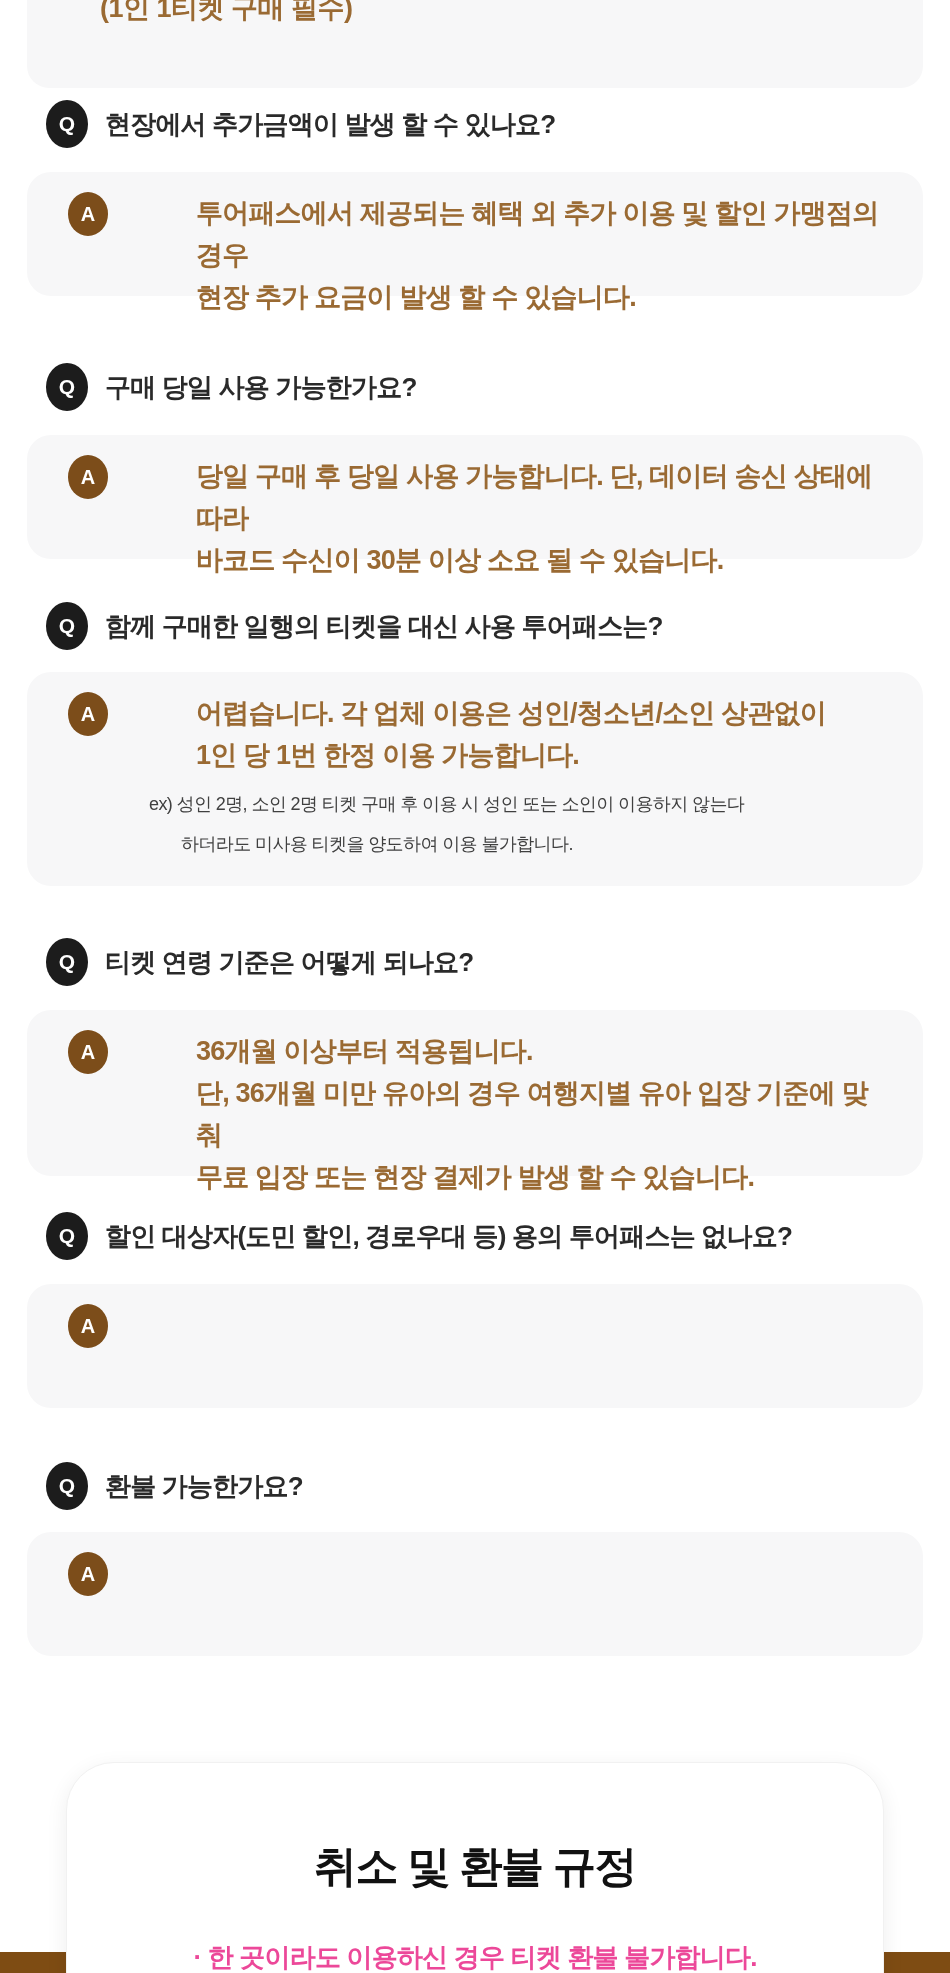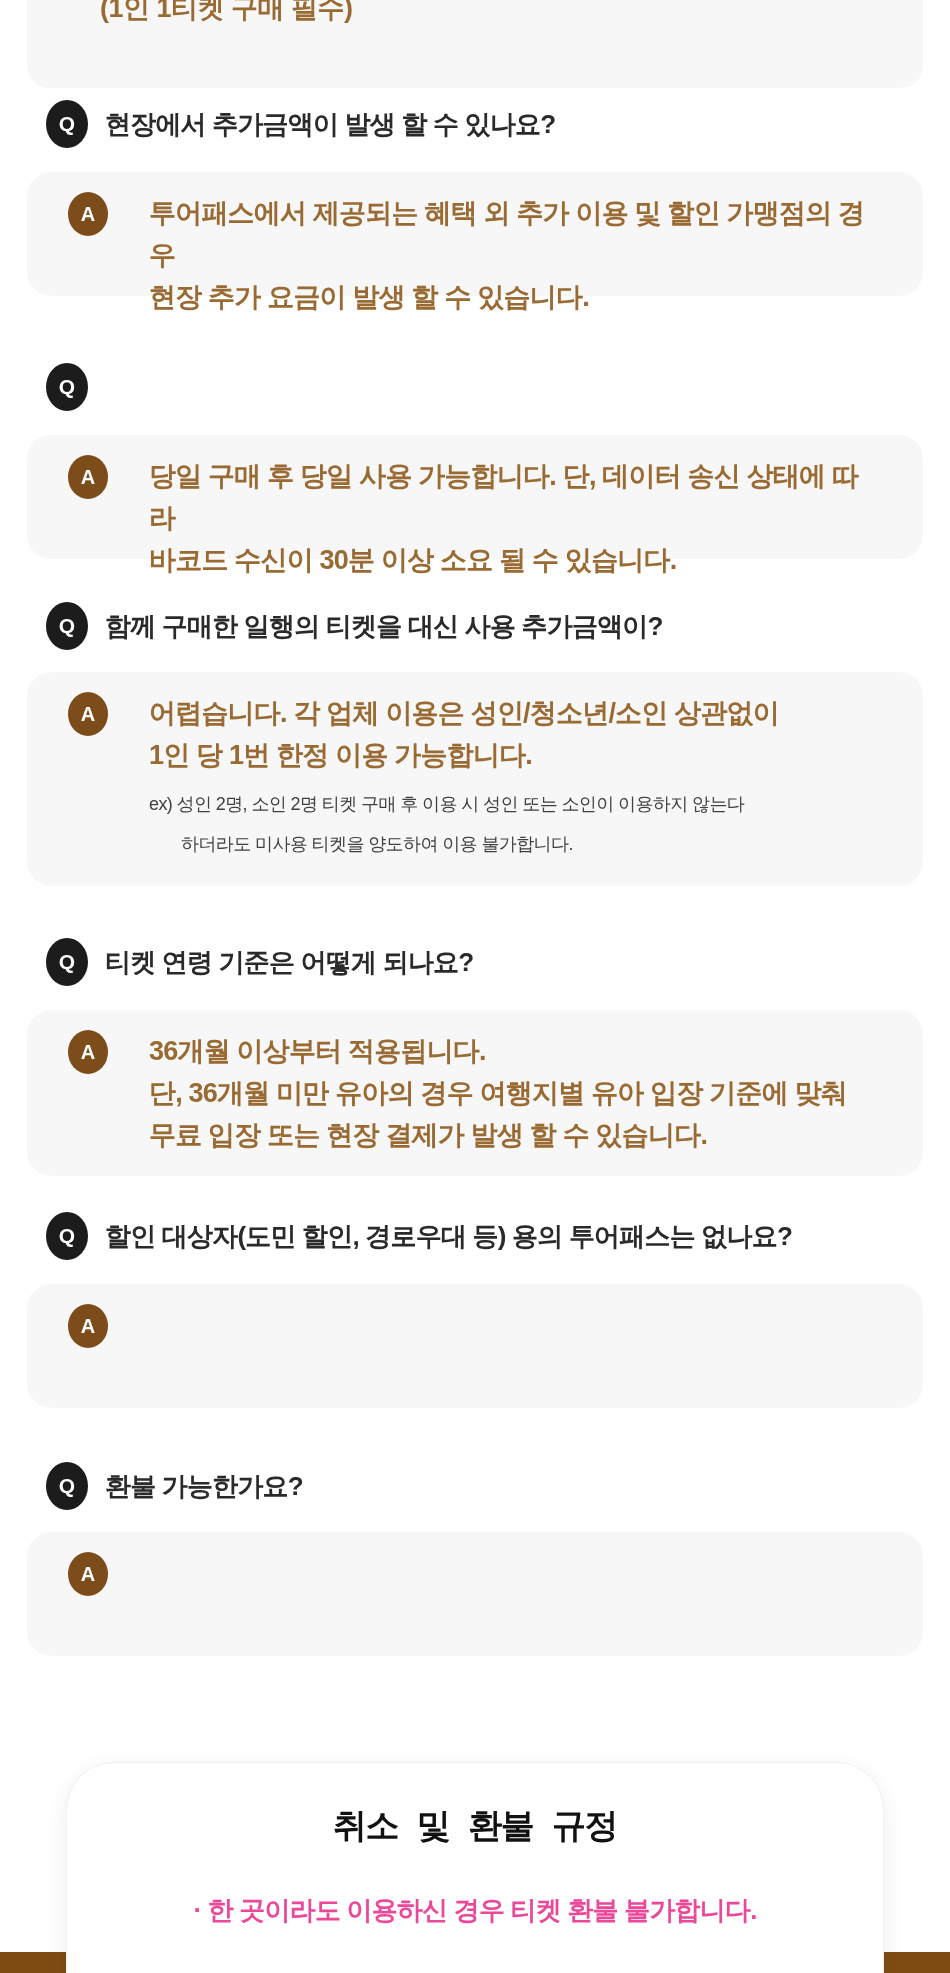--- a/index.html
+++ b/index.html
@@ -88,20 +88,21 @@
     align-items: center;
     justify-content: center;
   }
   .a-text {
     font-size: 27px;
     font-weight: 600;
     color: #9a6a33;
     line-height: 42px;
     letter-spacing: -0.8px;
     white-space: pre-line;
+    margin-left: 47px;
   }
   .a-note { margin-top: 8px; }
   .a-note .note-line {
     font-size: 18px;
     font-weight: 400;
     color: #404040;
     line-height: 40px;
     letter-spacing: -0.6px;
     white-space: nowrap;
   }
@@ -126,26 +127,25 @@
     width: 818px;
     height: 280px;
     background: #ffffff;
     border: 1px solid #f1f1f1;
     border-radius: 48px;
     box-shadow: 0 6px 22px rgba(0, 0, 0, 0.07);
     z-index: 2;
     text-align: center;
   }
   .refund-title {
-    margin-top: 40px;
-    font-size: 34px;
+    margin-top: 75px;
+    font-size: 43px;
     font-weight: 800;
     color: #111111;
     letter-spacing: -1.5px;
-    font-family: Liberation Mono, monospace;
   }
   .refund-rule {
     margin-top: 42px;
     font-size: 26px;
     font-weight: 600;
     color: #ec4899;
     letter-spacing: -0.8px;
     line-height: 38px;
   }
 </style>
@@ -163,30 +163,31 @@
     <div class="q-text">현장에서 추가금액이 발생 할 수 있나요?</div>
   </div>
   <div class="a-box" style="top:172px;height:124px">
     <div class="a-badge">A</div>
     <div class="a-text">투어패스에서 제공되는 혜택 외 추가 이용 및 할인 가맹점의 경우
 현장 추가 요금이 발생 할 수 있습니다.</div>
   </div>
 
   <div class="q-row" style="top:363px">
     <div class="q-badge">Q</div>
+    <div class="q-text">구매 당일 사용 가능한가요?</div>
   </div>
   <div class="a-box" style="top:435px;height:124px">
     <div class="a-badge">A</div>
     <div class="a-text">당일 구매 후 당일 사용 가능합니다. 단, 데이터 송신 상태에 따라
 바코드 수신이 30분 이상 소요 될 수 있습니다.</div>
   </div>
 
   <div class="q-row" style="top:602px">
     <div class="q-badge">Q</div>
-    <div class="q-text">함께 구매한 일행의 티켓을 대신 사용 추가금액이?</div>
+    <div class="q-text">함께 구매한 일행의 티켓을 대신 사용 투어패스는?</div>
   </div>
   <div class="a-box" style="top:672px;height:214px">
     <div class="a-badge">A</div>
     <div class="a-text">어렵습니다. 각 업체 이용은 성인/청소년/소인 상관없이
 1인 당 1번 한정 이용 가능합니다.</div>
     <div class="a-note">
       <div class="note-line">ex) 성인 2명, 소인 2명 티켓 구매 후 이용 시 성인 또는 소인이 이용하지 않는다</div>
       <div class="note-line indent">하더라도 미사용 티켓을 양도하여 이용 불가합니다.</div>
     </div>
   </div>

